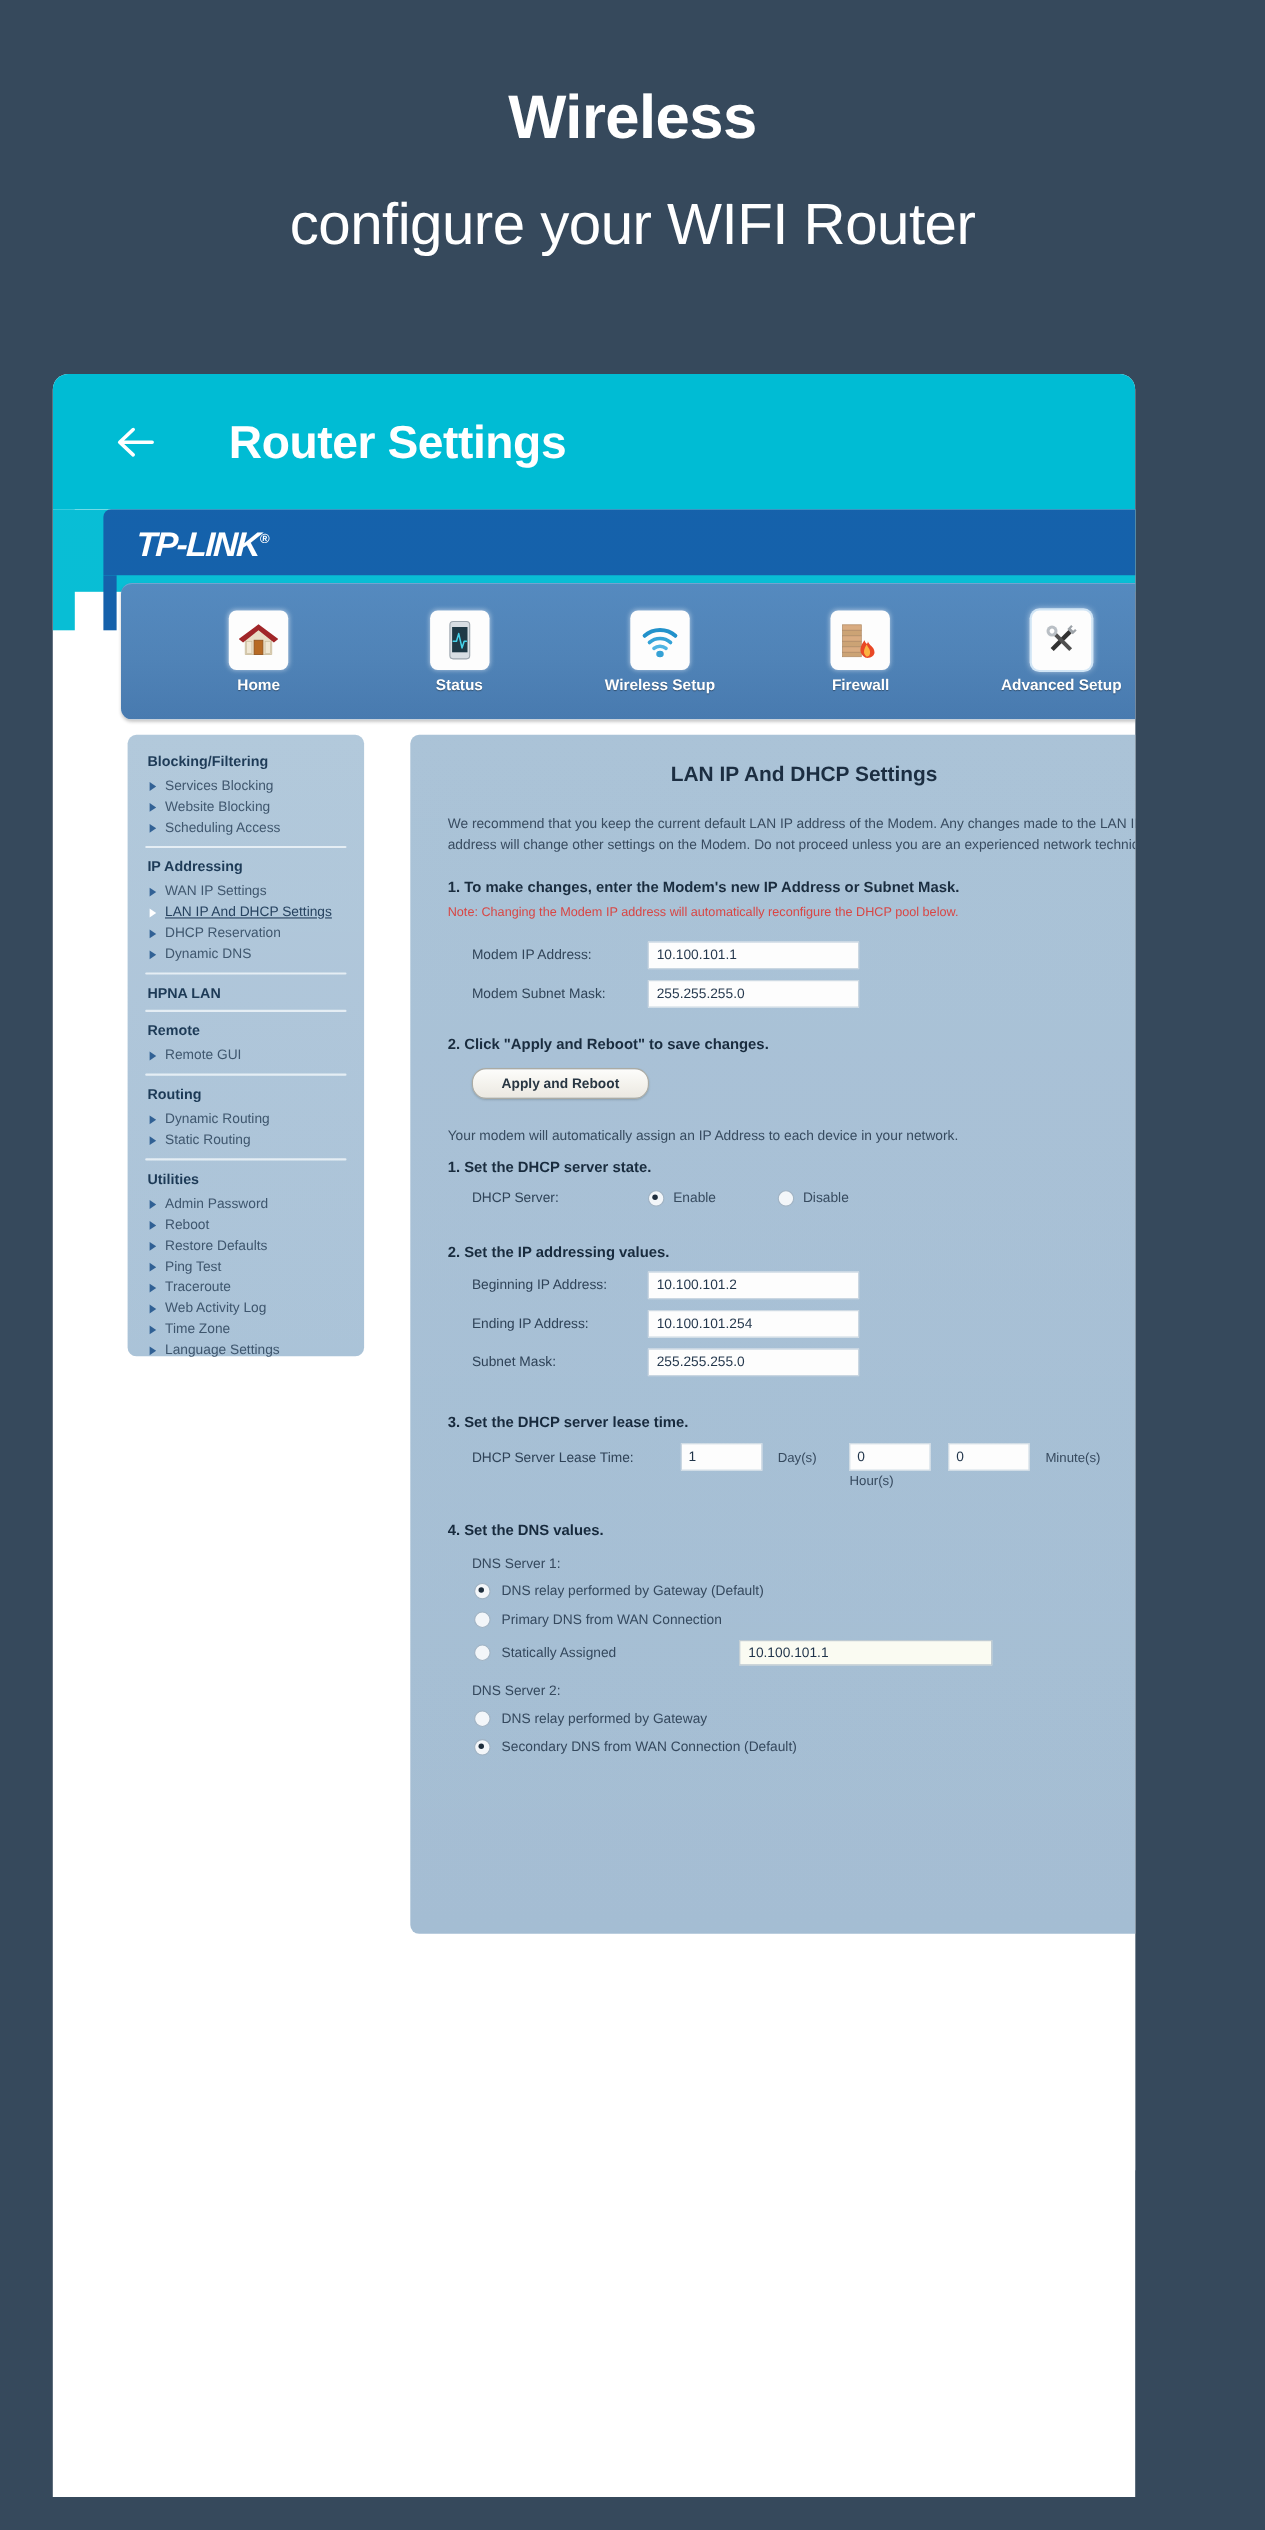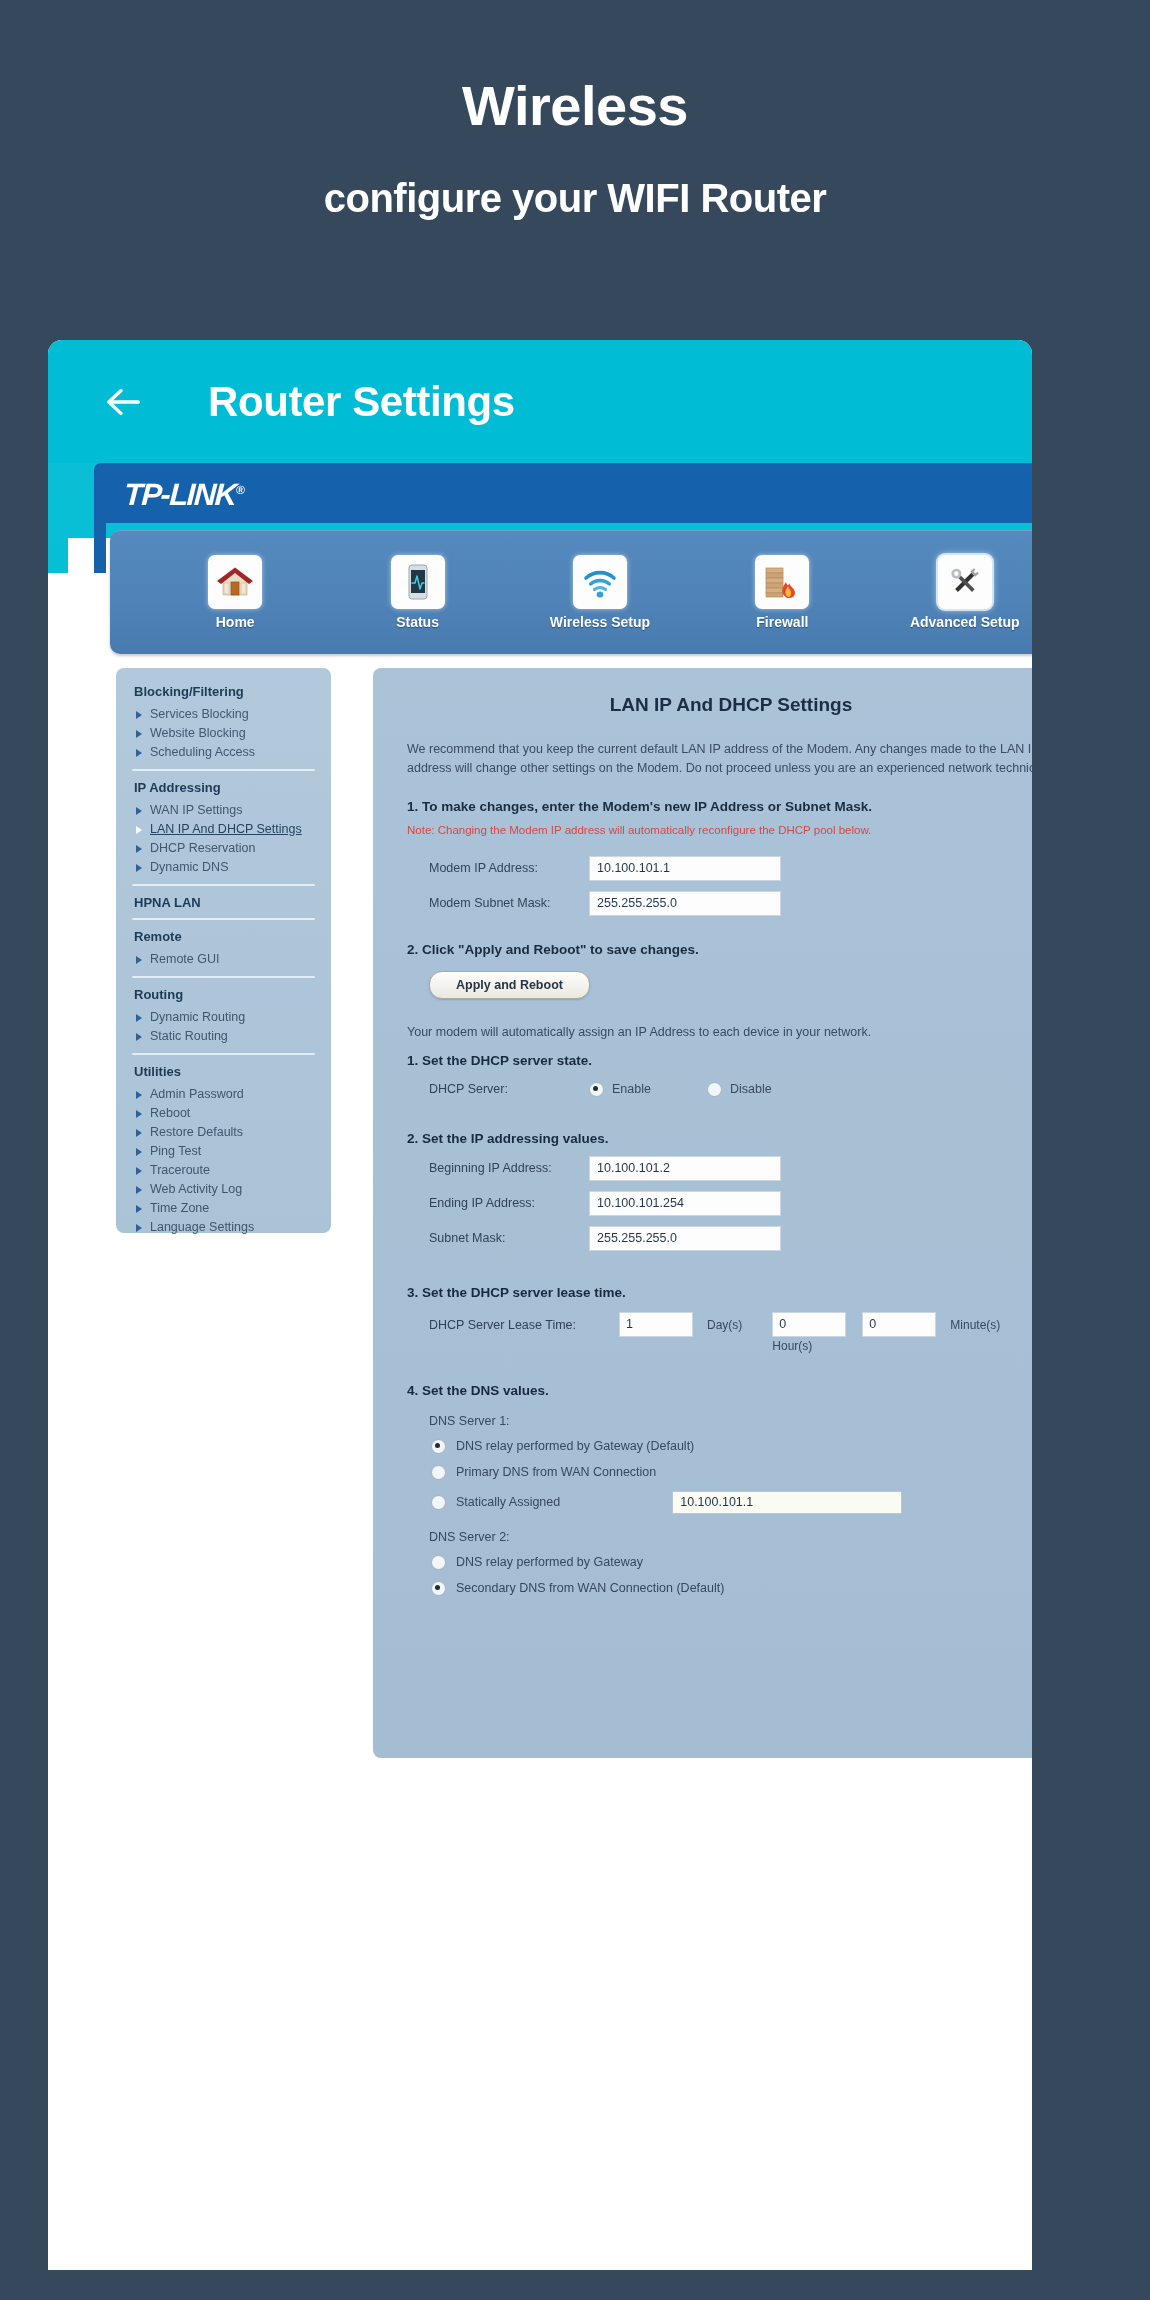--- a/index.html
+++ b/index.html
@@ -25,22 +25,22 @@
     color: #ffffff;
   }
   .promo-line1 {
     font-size: 56px;
     font-weight: bold;
     letter-spacing: -0.5px;
     line-height: 1;
     padding-top: 78px;
   }
   .promo-line2 {
-    font-size: 40px;
-    font-weight: bold;
+    font-size: 53px;
+    font-weight: normal;
     letter-spacing: -0.5px;
     line-height: 1;
     padding-top: 44px;
     text-align: center;
   }
 
   
   .phone {
     position: absolute;
     left: 48px;

